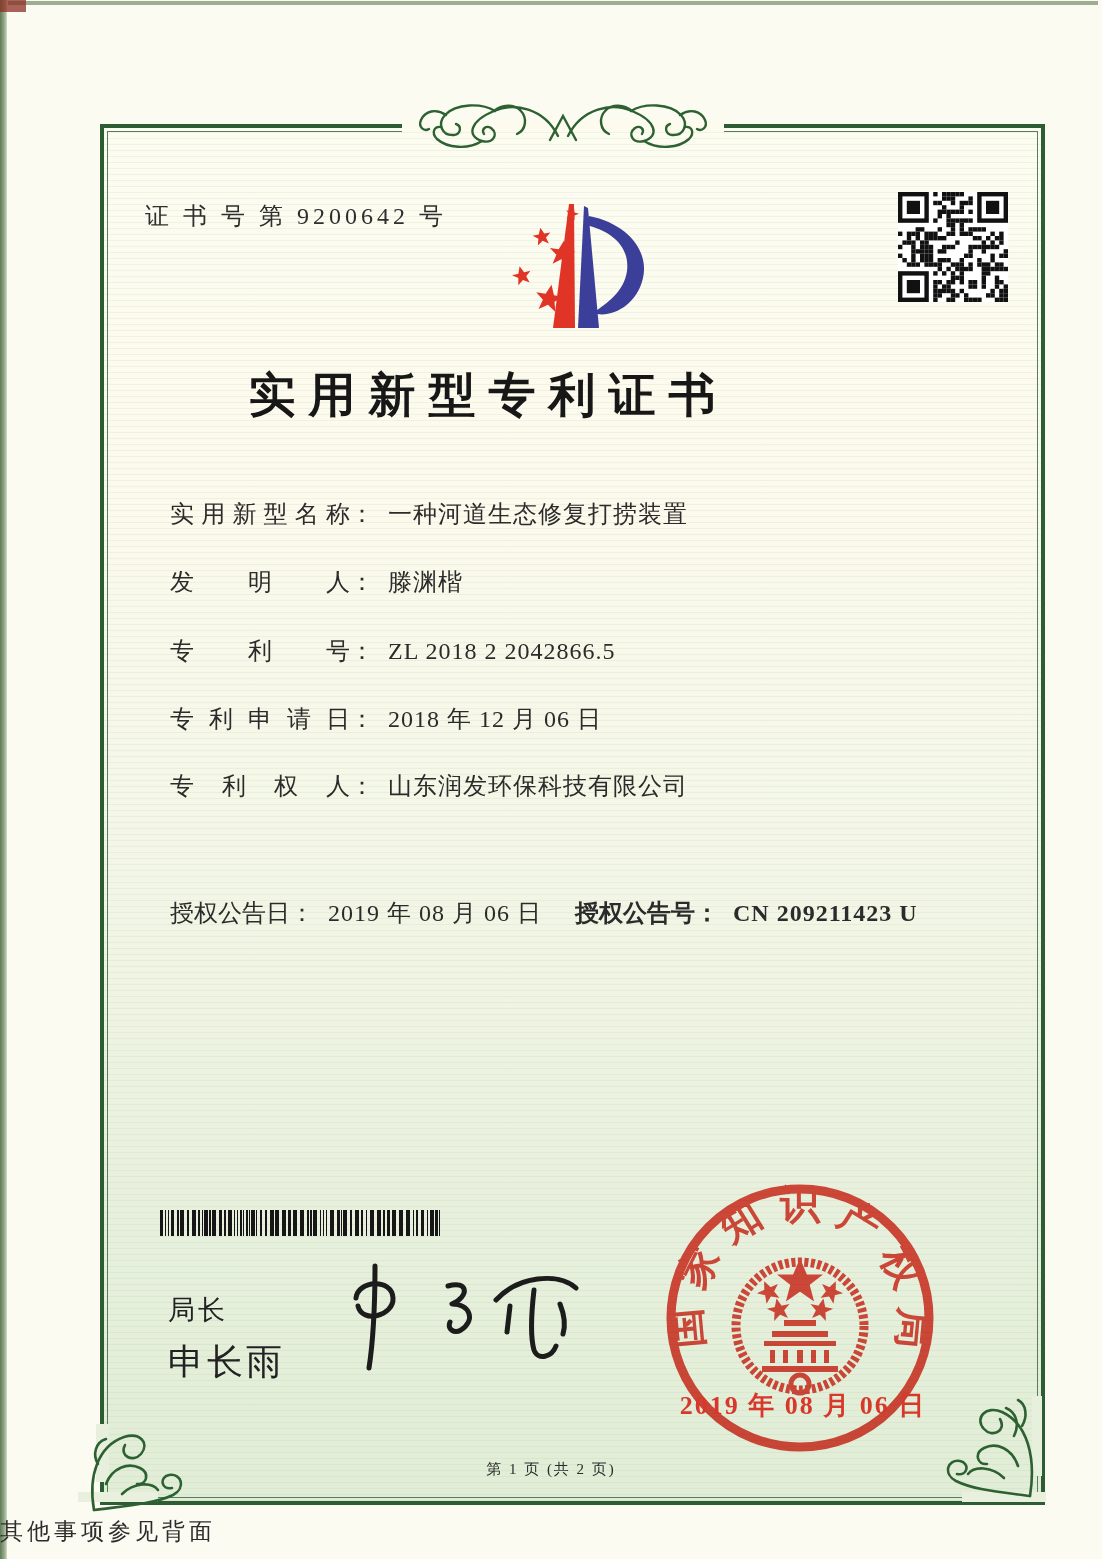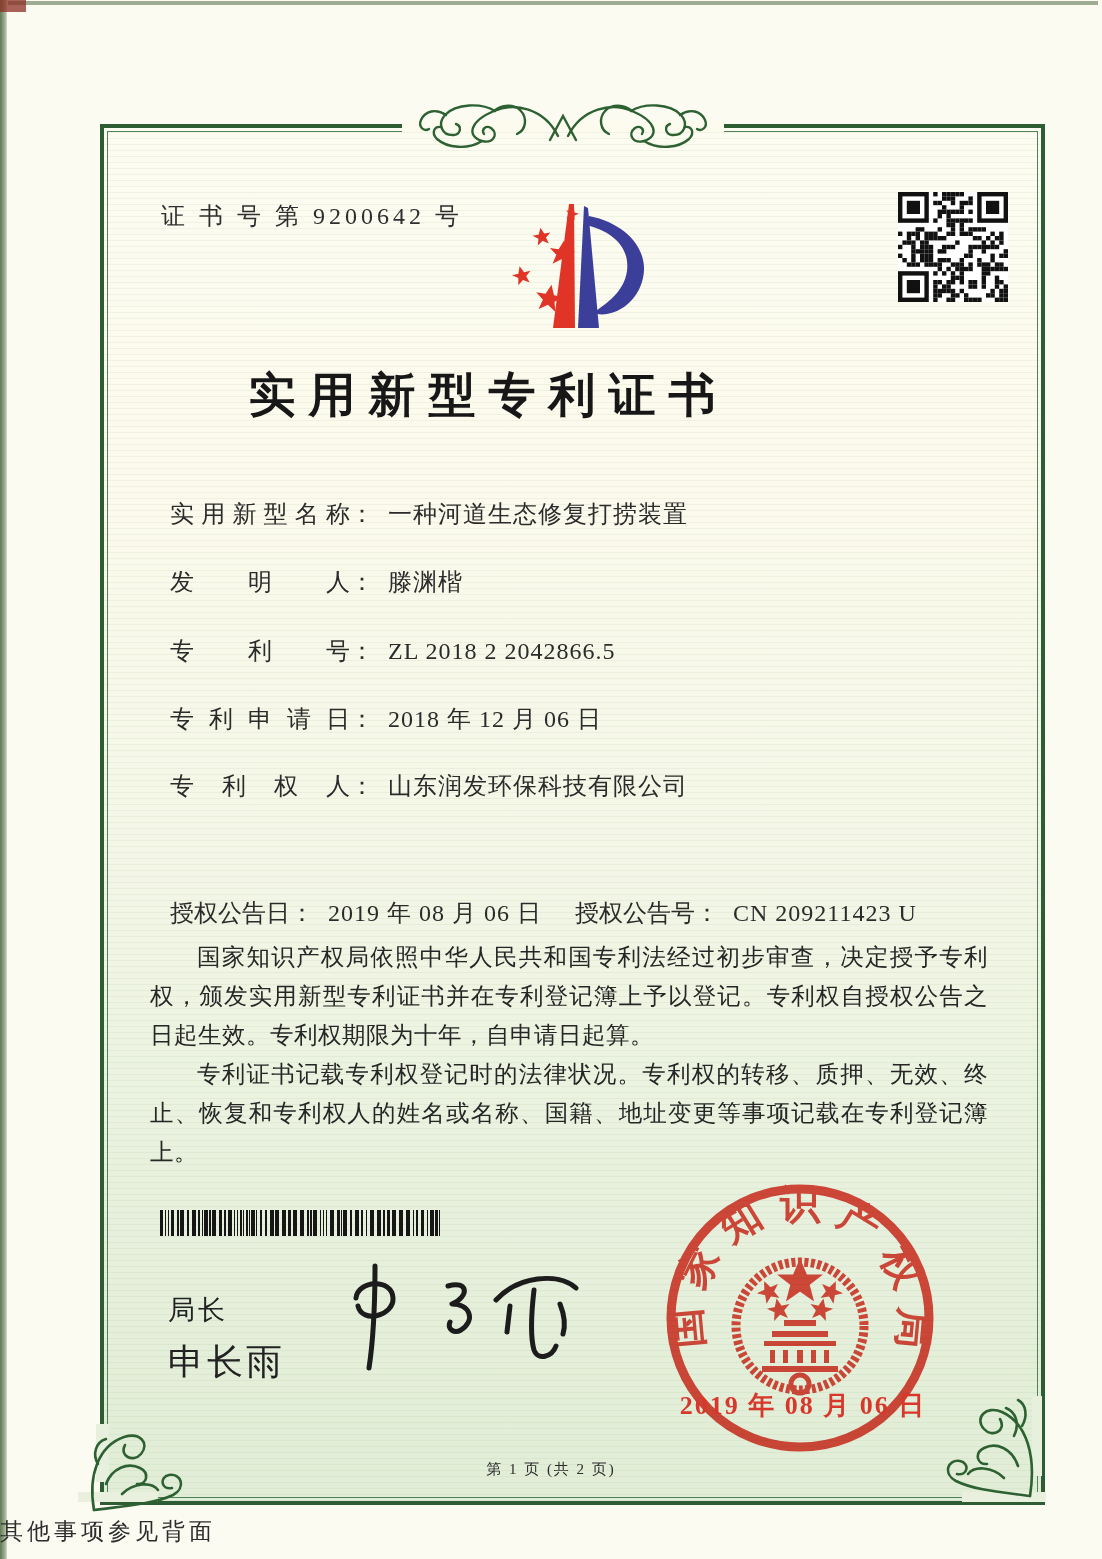--- a/index.html
+++ b/index.html
@@ -12,32 +12,32 @@
   .scan-corner{position:absolute;left:0;top:0;width:26px;height:12px;background:#8c2f24;opacity:.75;}
 
   
   .frame{position:absolute;left:100px;top:124px;width:937px;height:1373px;
          border:4px solid #2e5c33;
          background:
            repeating-linear-gradient(0deg, rgba(128,168,118,.10) 0 1px, rgba(0,0,0,0) 1px 6px),
            linear-gradient(180deg,#fdfcf1 0%,#fbfaec 28%,#f3f6e6 55%,#e7f0dc 80%,#e1edd7 100%);}
   .frame::before{content:'';position:absolute;inset:3px;border:1px solid #51805a;pointer-events:none;}
 
-  .cert-no{position:absolute;left:161px;top:200px;font-size:24px;letter-spacing:4px;color:#2e2e2e;}
+  .cert-no{position:absolute;left:145px;top:200px;font-size:24px;letter-spacing:4px;color:#2e2e2e;}
 
   .logo{position:absolute;left:492px;top:192px;}
   .qr{position:absolute;left:898px;top:192px;width:112px;height:112px;}
 
   .title{position:absolute;left:0;top:364px;width:977px;margin:0;text-align:center;
          font-size:47px;font-weight:700;letter-spacing:13px;color:#171717;}
 
   .frow{position:absolute;left:170px;width:840px;font-size:24px;white-space:nowrap;color:#2b2b2b;}
   .flabel{display:inline-block;width:180px;text-align:justify;text-align-last:justify;}
   .fvalue{margin-left:14px;letter-spacing:1px;}
-  .grant2{position:absolute;left:405px;top:0;}
+  .grant2{position:absolute;left:405px;top:0;font-weight:bold;}
 
   .paras{position:absolute;left:150px;top:938px;width:838px;font-size:23.5px;line-height:39px;
          text-align:justify;color:#262626;letter-spacing:.5px;}
   .paras p{margin:0;text-indent:2em;}
 
   .barcode{position:absolute;left:160px;top:1210px;width:285px;height:26px;}
 
   .dir-label{position:absolute;left:168px;top:1292px;font-size:27px;letter-spacing:3px;color:#222;}
   .dir-name{position:absolute;left:168px;top:1338px;font-size:36px;letter-spacing:3px;color:#222;}
   .signature{position:absolute;left:328px;top:1258px;}
@@ -369,24 +369,20 @@
     <span class="flabel">专利权人</span><span>：</span><span class="fvalue">山东润发环保科技有限公司</span>
   </div>
 
   <div class="frow" style="top:897px">
     <span>授权公告日</span><span>：</span><span class="fvalue">2019 年 08 月 06 日</span>
     <span class="grant2">
       <span>授权公告号</span><span>：</span><span class="fvalue">CN 209211423 U</span>
     </span>
   </div>
 
-  <div class="paras">
-    <p>国家知识产权局依照中华人民共和国专利法经过初步审查，决定授予专利权，颁发实用新型专利证书并在专利登记簿上予以登记。专利权自授权公告之日起生效。专利权期限为十年，自申请日起算。</p>
-    <p>专利证书记载专利权登记时的法律状况。专利权的转移、质押、无效、终止、恢复和专利权人的姓名或名称、国籍、地址变更等事项记载在专利登记簿上。</p>
-  </div>
 
   <div class="barcode" id="barcode-box"><svg width="285" height="26" viewBox="0 0 285 26">
         <rect x="0" y="0" width="3" height="26" fill="#161616"></rect>
         <rect x="5" y="0" width="1" height="26" fill="#161616"></rect>
         <rect x="8" y="0" width="1" height="26" fill="#161616"></rect>
         <rect x="11" y="0" width="3" height="26" fill="#161616"></rect>
         <rect x="17" y="0" width="2" height="26" fill="#161616"></rect>
         <rect x="20" y="0" width="4" height="26" fill="#161616"></rect>
         <rect x="27" y="0" width="2" height="26" fill="#161616"></rect>
         <rect x="32" y="0" width="4" height="26" fill="#161616"></rect>

